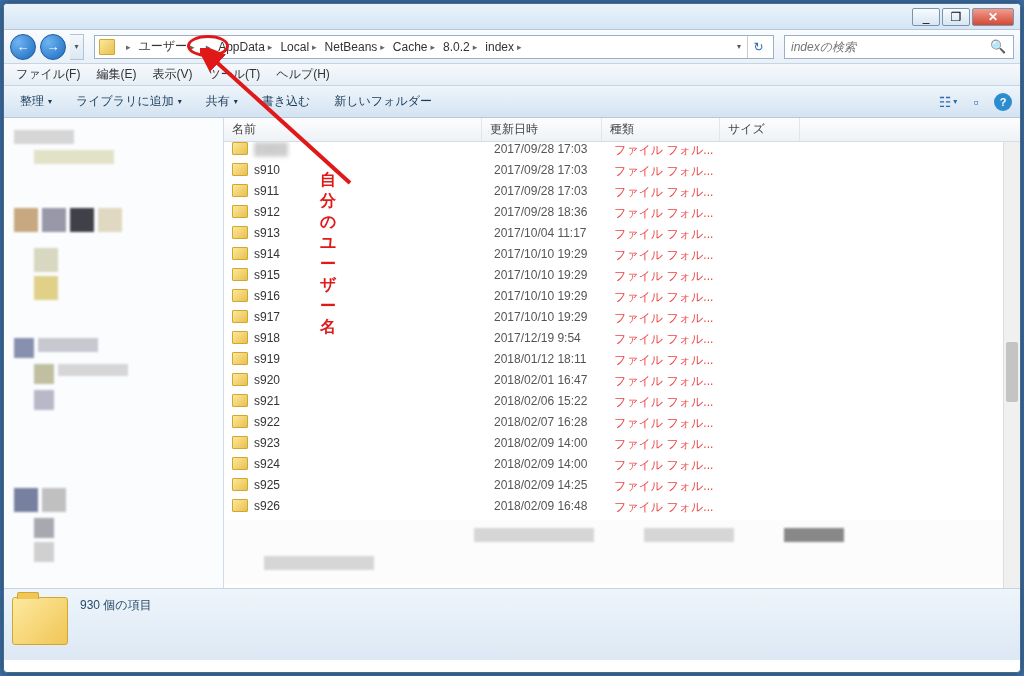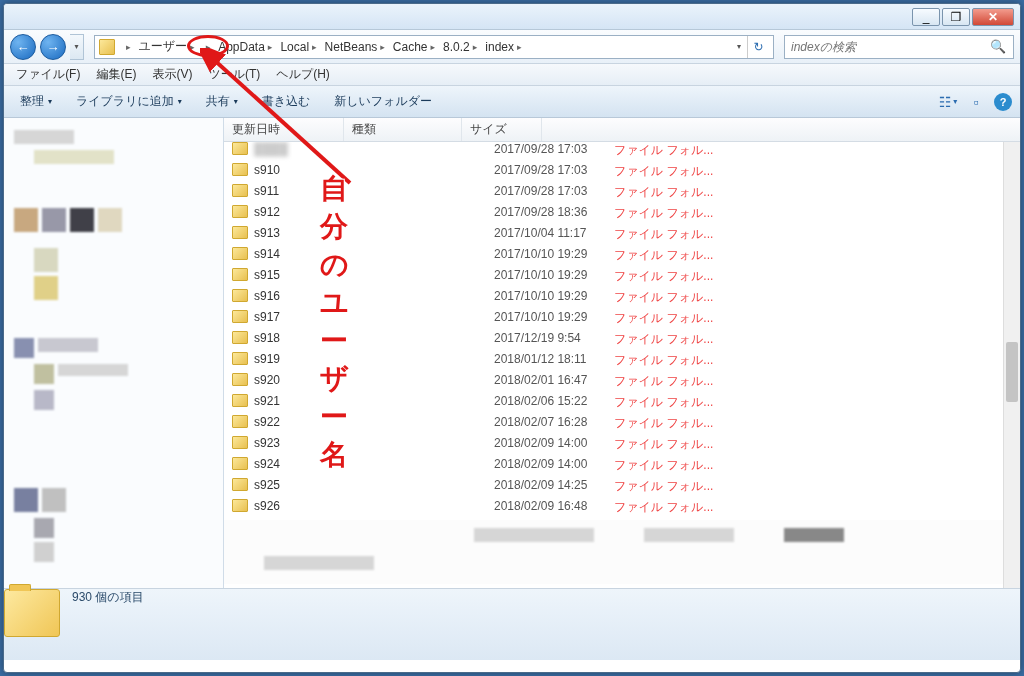--- a/index.html
+++ b/index.html
@@ -34,27 +34,27 @@
 .main{flex:1;display:flex;flex-direction:column;overflow:hidden}
 .cols{height:24px;background:linear-gradient(#fdfdfe,#eef2f6);border-bottom:1px solid #d4dce4;display:flex;align-items:center}
 .col{padding:0 8px;color:#444;border-right:1px solid #e0e6ec;height:100%;display:flex;align-items:center}
 .col.name{width:258px}.col.date{width:120px}.col.type{width:118px}.col.size{width:80px}
 .list{flex:1;overflow-y:auto;background:#fff;position:relative}
 .row{display:flex;height:21px;padding-left:8px}
 .fico{width:16px;height:13px;background:linear-gradient(135deg,#fce89a,#e8c050);border:1px solid #d0a830;border-radius:1px;margin-right:6px}
 .cell{color:#333}
 .cell.name{width:240px}.cell.date{width:120px;color:#555}.cell.type{width:118px;color:#ef4444}
 .listblur{height:64px;background:#fcfcfc;position:relative}
-.status{height:72px;background:linear-gradient(#eef5fb,#dce8f4);border-top:1px solid #c8d4e0;display:flex;align-items:flex-start;gap:12px}
+.status{height:72px;background:linear-gradient(#eef5fb,#dce8f4);border-top:1px solid #c8d4e0;display:flex;align-items:flex-start;padding:8px;gap:12px}
 .bigfolder{width:56px;height:48px;background:linear-gradient(135deg,#fde9a0,#f0c656);border:1px solid #d0a830;border-radius:3px;position:relative}
 .bigfolder::before{content:"";position:absolute;top:-6px;left:4px;width:20px;height:6px;background:#f0c656;border:1px solid #d0a830;border-bottom:none;border-radius:2px 2px 0 0}
 .annot{position:absolute;z-index:50;pointer-events:none}
 .oval{position:absolute;left:187px;top:35px;width:42px;height:22px;border:3px solid #e01818;border-radius:50%}
 .arrow-svg{position:absolute;left:200px;top:48px}
-.label{position:absolute;left:320px;top:170px;font-size:28px;font-weight:bold;color:#e01818;text-shadow:1px 1px 0 #fff,-1px -1px 0 #fff,1px -1px 0 #fff,-1px 1px 0 #fff}
+.label{position:absolute;left:320px;top:170px;font-size:16px;font-weight:bold;color:#e01818;text-shadow:1px 1px 0 #fff,-1px -1px 0 #fff,1px -1px 0 #fff,-1px 1px 0 #fff}
 .scrollbar{position:absolute;right:0;top:0;width:17px;height:100%;background:#f0f0f0;border-left:1px solid #ddd}
 .thumb{position:absolute;left:2px;right:2px;top:200px;height:60px;background:#c4c4c4;border-radius:2px}
 </style>
 </head>
 <body>
 
 <div class="window">
   <div class="titlebar">
     <div class="wbtn">
         <span>_</span>
@@ -168,20 +168,21 @@
       <div class="blur" style="left:54px;top:246px;width:70px;height:12px"></div>
       <div class="blur" style="left:30px;top:272px;width:20px;height:20px;background:#b8b8c8"></div>
       <div class="blur" style="left:10px;top:370px;width:24px;height:24px;background:#7880a0"></div>
       <div class="blur" style="left:38px;top:370px;width:24px;height:24px;background:#c0c0c0"></div>
       <div class="blur" style="left:30px;top:400px;width:20px;height:20px;background:#a8a8b0"></div>
       <div class="blur" style="left:30px;top:424px;width:20px;height:20px;background:#d0d0d0"></div>
     </div>
 
     <div class="main">
       <div class="cols">
+        <div class="col name">名前</div>
         <div class="col date">更新日時</div>
         <div class="col type">種類</div>
         <div class="col size">サイズ</div>
       </div>
       <div class="list" id="filelist">
         <div class="row">
           <div class="fico"></div>
           <span class="cell name" style="filter:blur(2px);color:#ccc">████</span>
           <span class="cell date">2017/09/28 17:03</span>
           <span class="cell type">ファイル フォル...</span>

